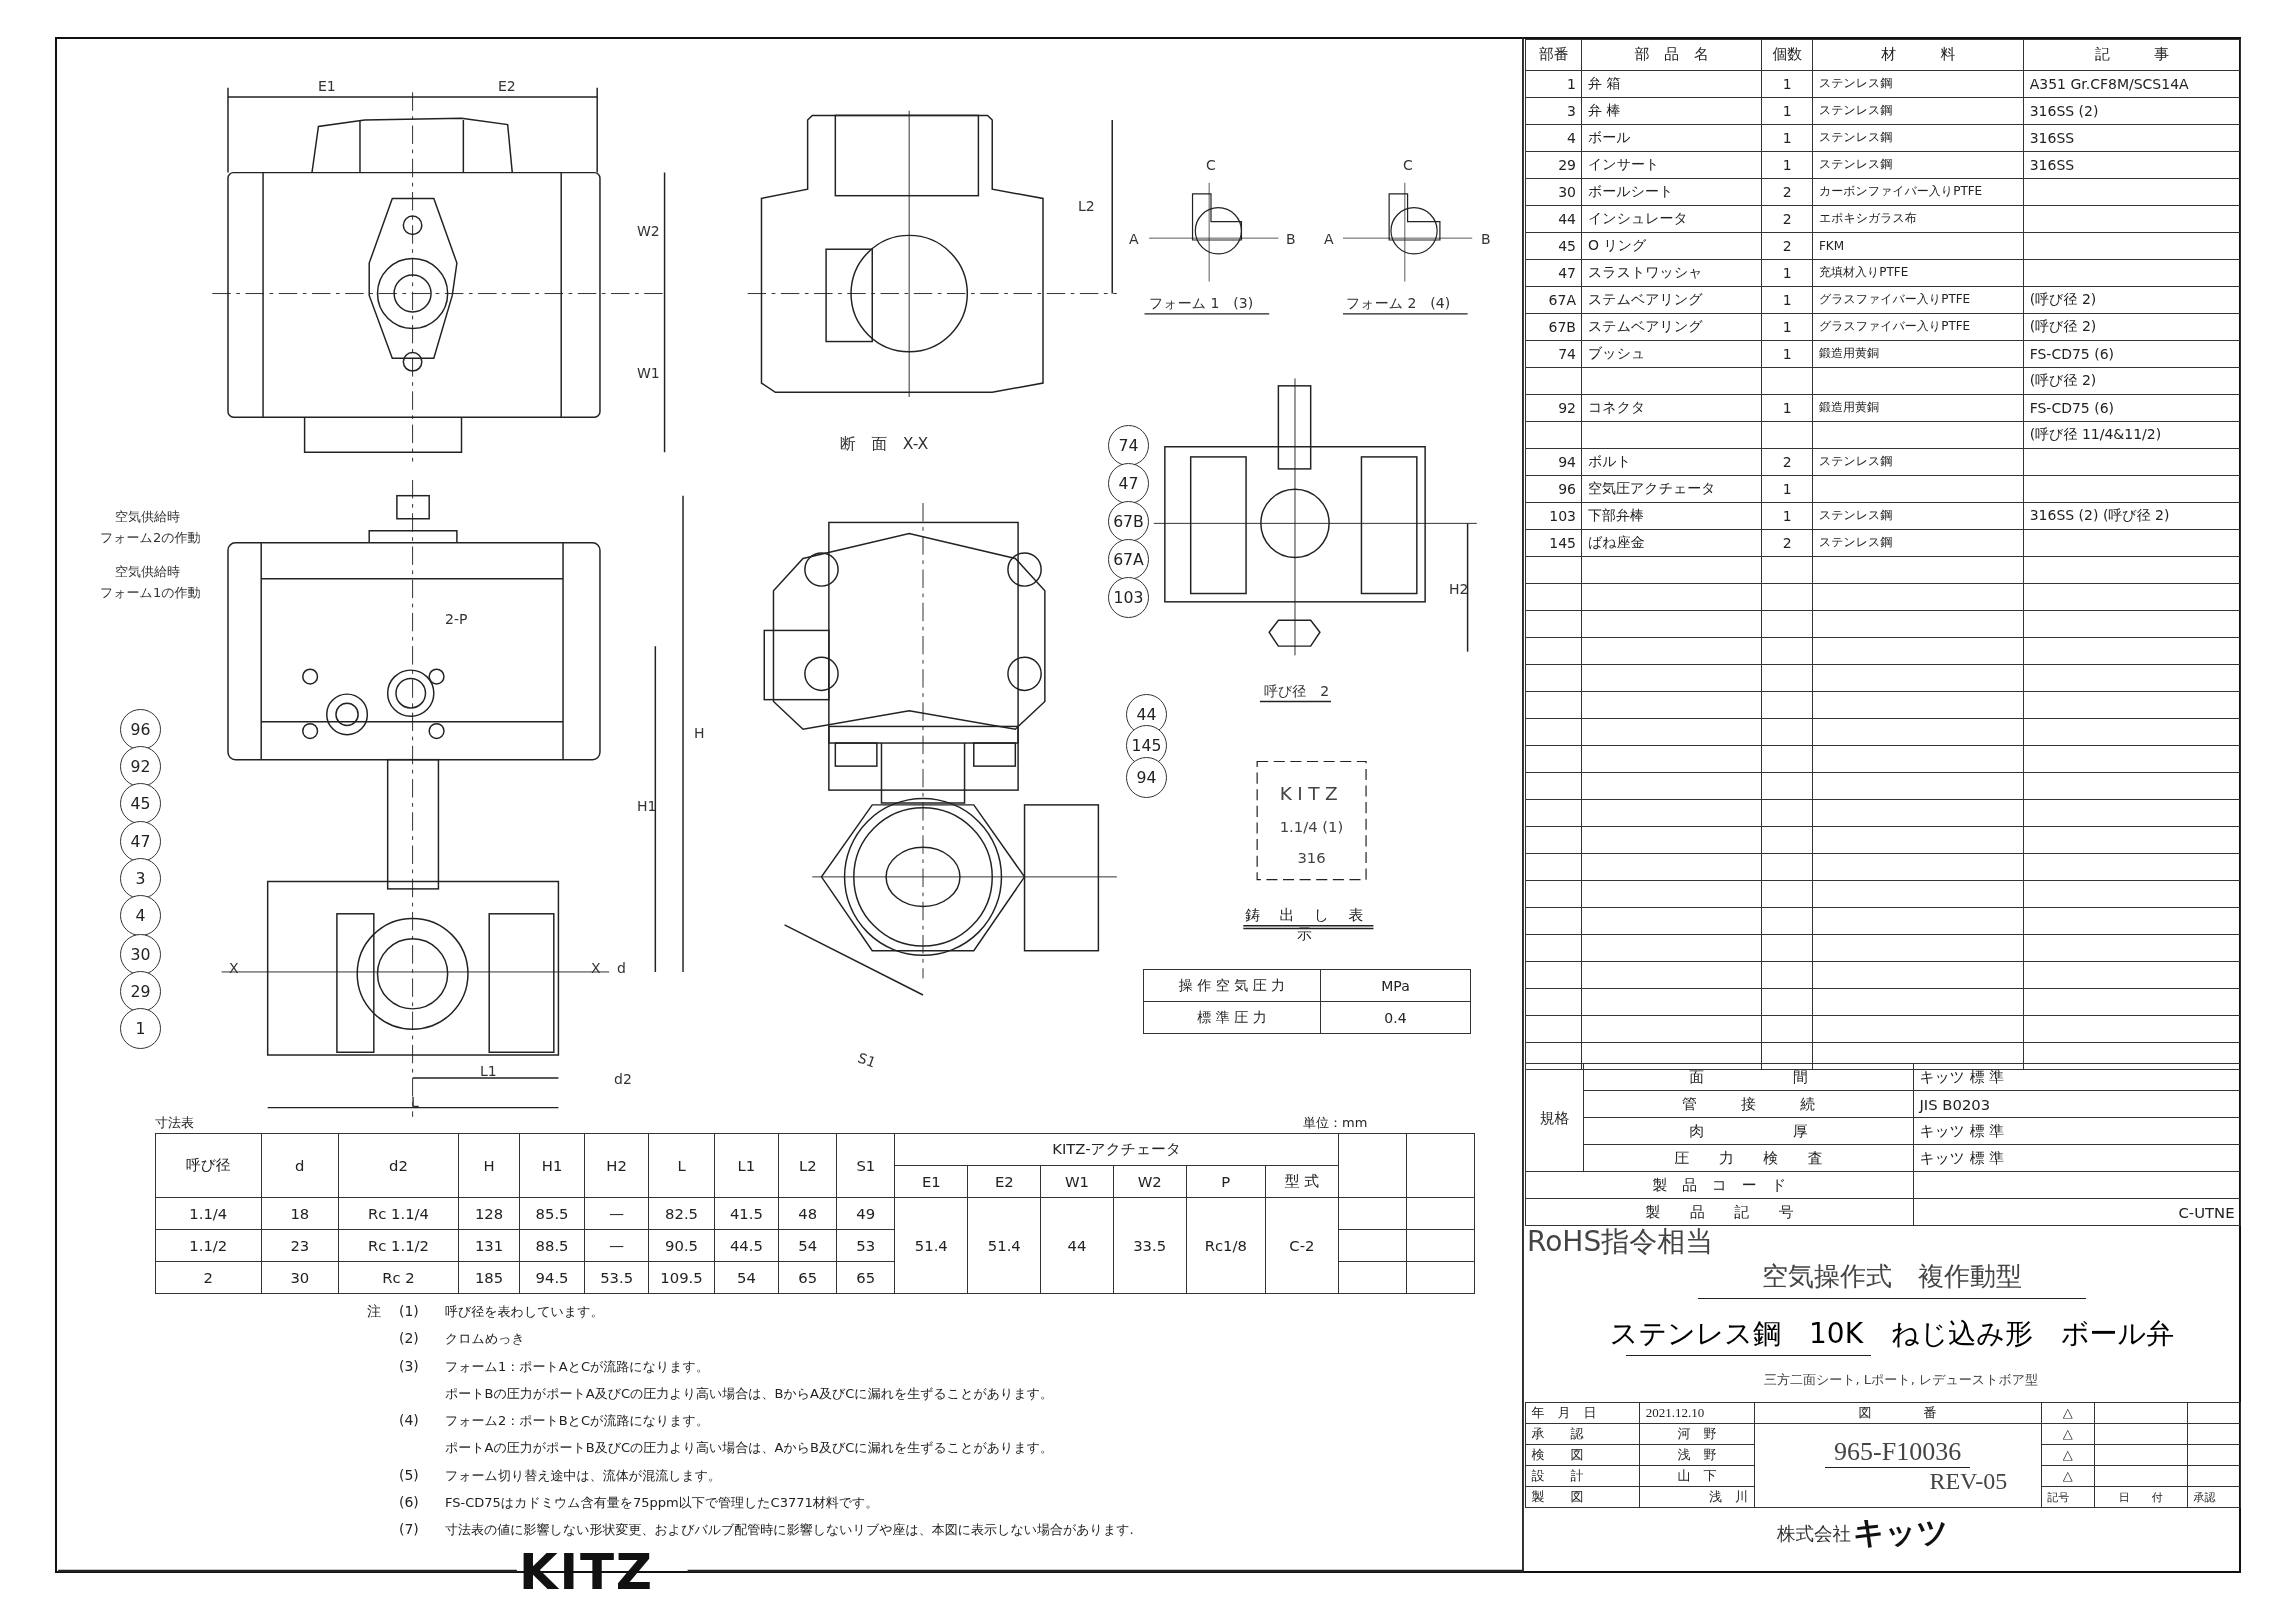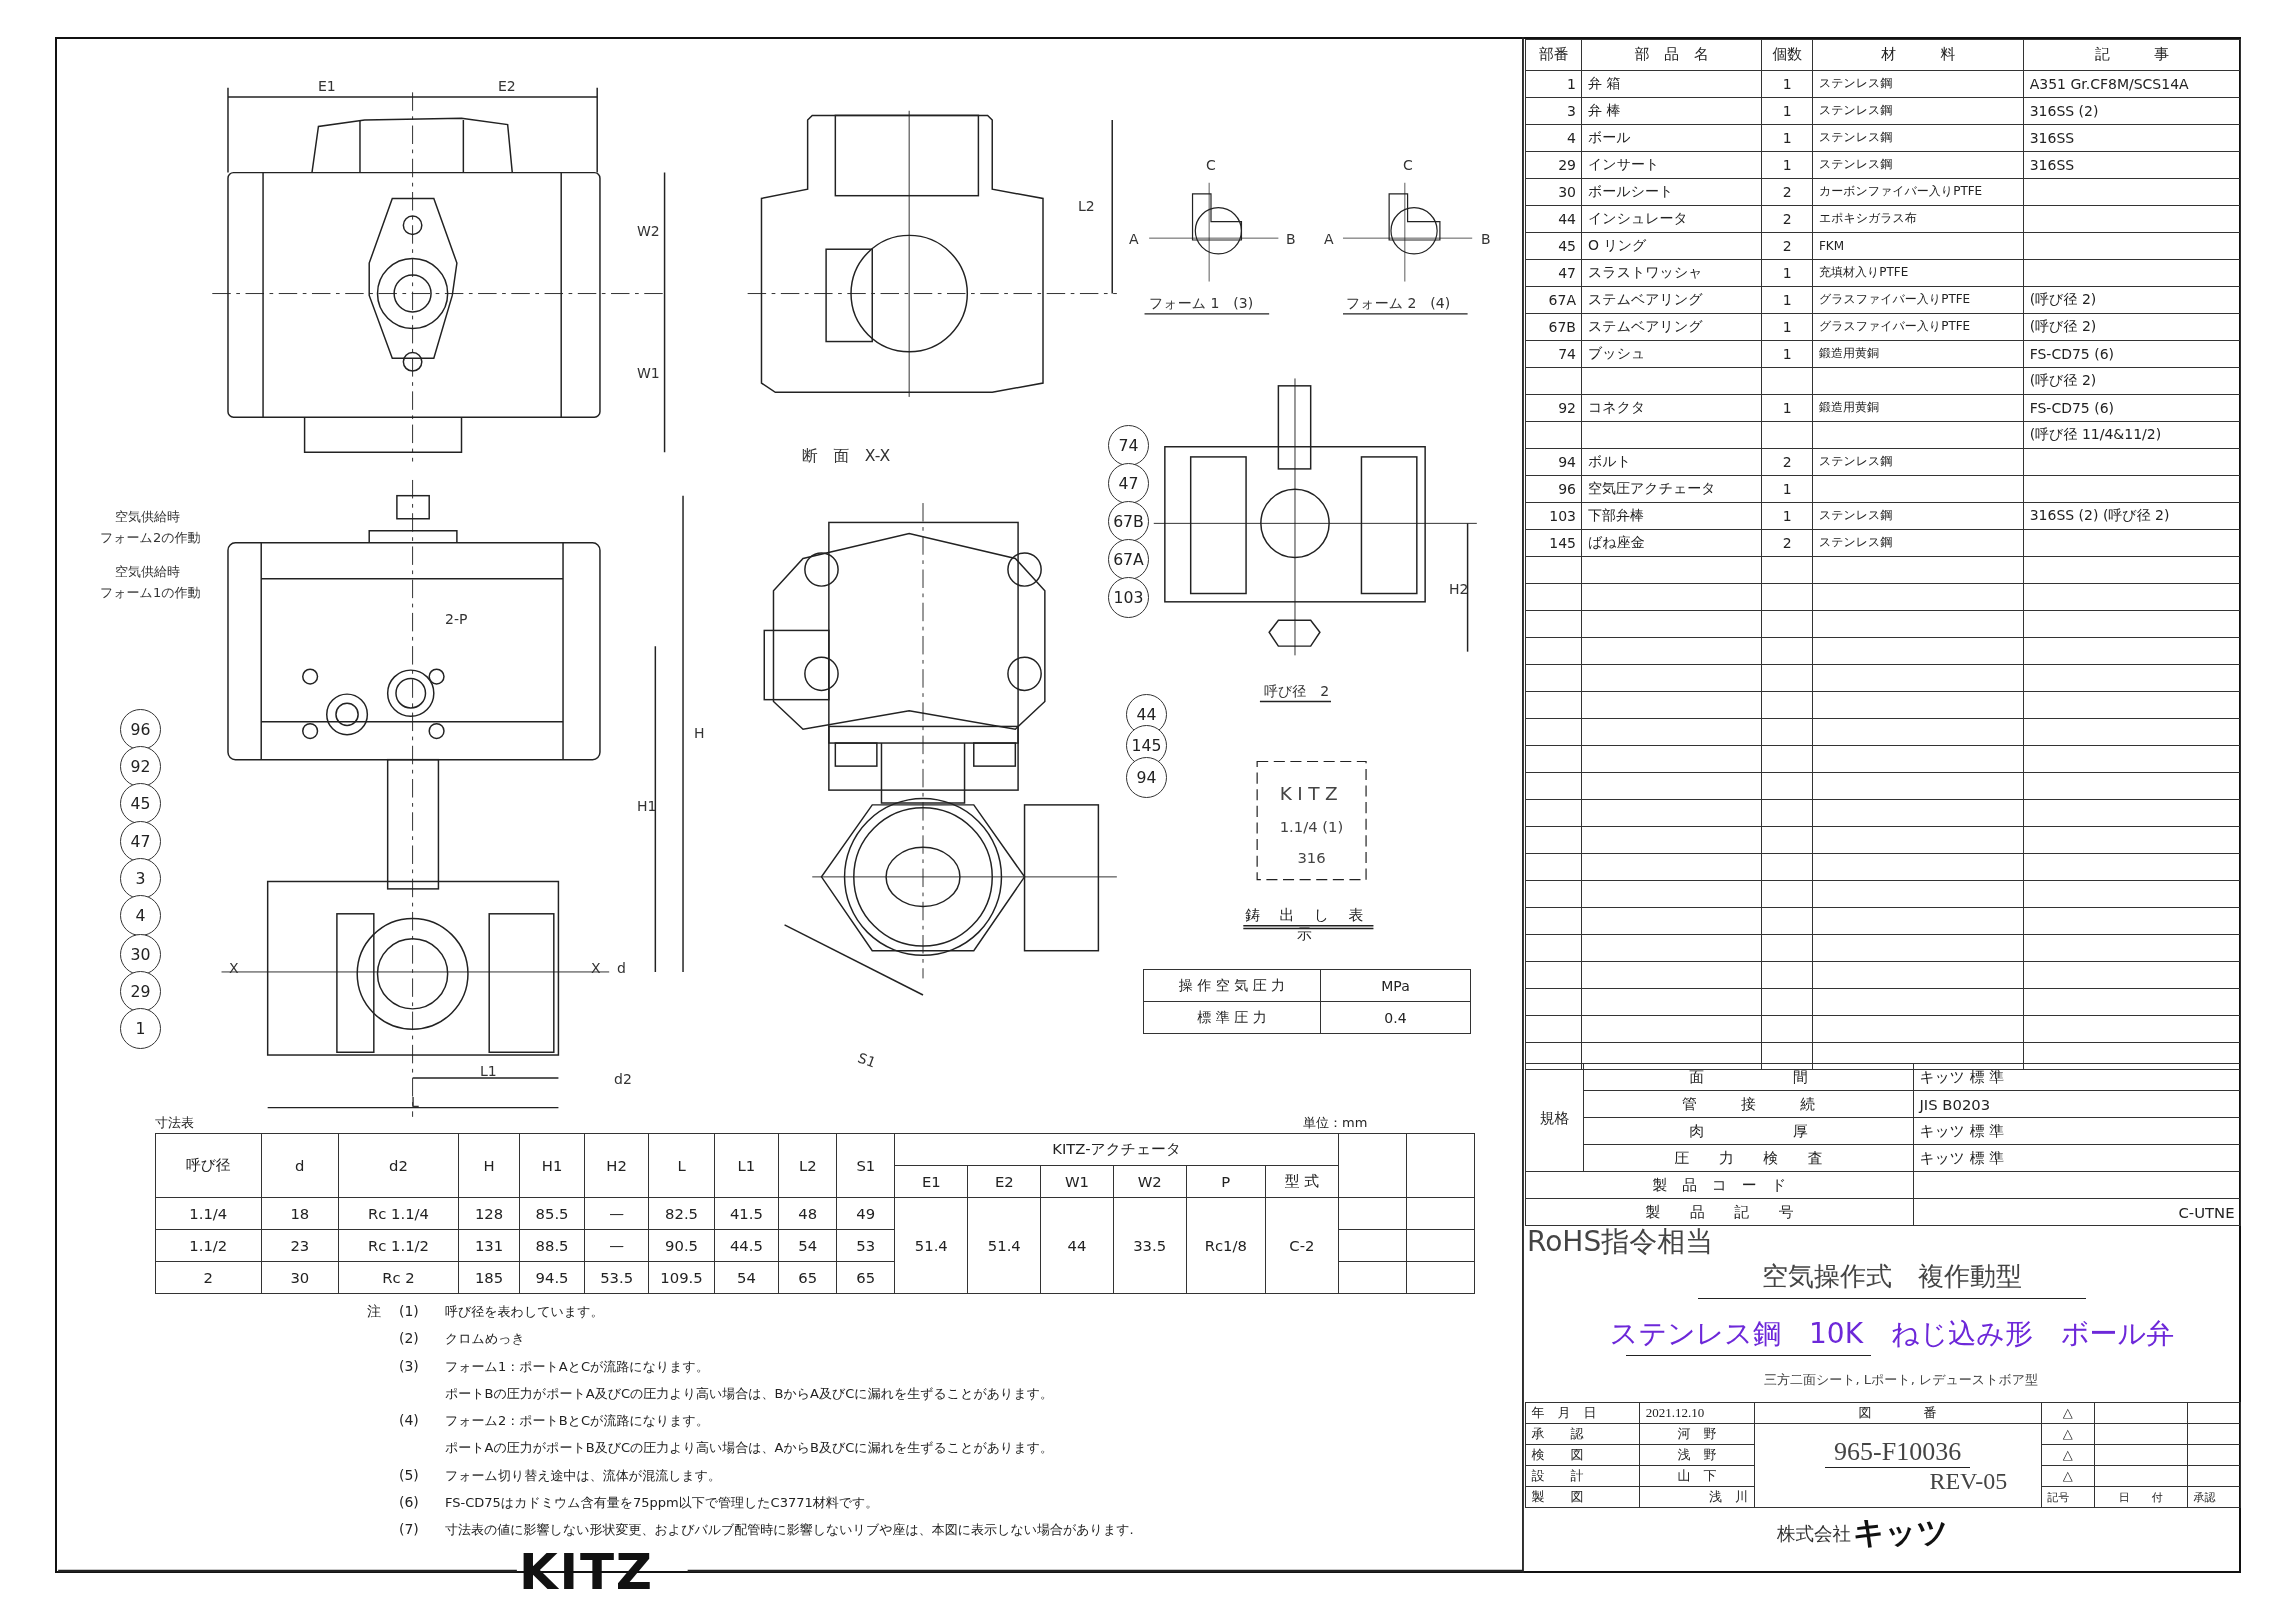--- a/index.html
+++ b/index.html
@@ -450,21 +450,21 @@
   </tr>
   <tr>
     <td colspan="2" style="text-align:center">製　　品　　記　　号</td>
     <td style="text-align:right">C-UTNE</td>
   </tr>
 </tbody>
   </table>
 
 <div class="abs" style="left:1527px;top:1223px;font-size:28px;color:#444;">RoHS指令相当</div>
 <div class="abs" style="left:1698px;top:1259px;width:388px;text-align:center;font-size:26px;color:#444;border-bottom:1.4px solid #222;padding-bottom:3.7px;">空気操作式　複作動型</div>
-<div class="abs" style="left:1606px;top:1315px;width:572px;text-align:center;font-size:28px;color:#6d28d9;">ステンレス鋼　10K　ねじ込み形　ボール弁</div>
+<div class="abs" style="left:1606px;top:1315px;width:572px;text-align:center;font-size:28px;color:#000000;">ステンレス鋼　10K　ねじ込み形　ボール弁</div>
 <div class="abs" style="left:1626px;top:1355px;width:245px;border-bottom:1.4px solid #222;"></div>
 <div class="abs" style="left:1707px;top:1371px;width:388px;text-align:center;font-size:13px;color:#444;">三方二面シート, Lポート, レデューストボア型</div>
 
 <table class="title-tbl">
   <tbody>
       <tr>
     <td style="width:70px">年　月　日</td>
     <td style="width:70px">2021.12.10</td>
     <td style="width:194px;text-align:center">図　　　　番</td>
     <td style="width:26px;text-align:center">△</td>
@@ -617,21 +617,21 @@
     <td>0.4</td>
   </tr>
 </tbody>
   </table>
 
 <div class="abs" style="left:1257px;top:783px;width:109px;text-align:center;font-size:18.5px;letter-spacing:5.5px;color:#444;">KITZ</div>
 <div class="abs" style="left:1257px;top:818px;width:109px;text-align:center;font-size:14.8px;color:#444;">1.1/4 (1)</div>
 <div class="abs" style="left:1257px;top:849px;width:109px;text-align:center;font-size:14.8px;color:#444;">316</div>
 <div class="abs" style="left:1243px;top:906px;width:130px;text-align:center;font-size:14.8px;letter-spacing:7.4px;">鋳 出 し 表 示</div>
 
-<div class="lbl" style="left:802px;top:434px;margin-top:12px;">断　面　X-X</div>
+<div class="lbl" style="left:840px;top:434px;">断　面　X-X</div>
 <div class="lbl" style="left:1149px;top:295px;font-size:14px;">フォーム 1　(3)</div>
 <div class="lbl" style="left:1346px;top:295px;font-size:14px;">フォーム 2　(4)</div>
 <div class="lbl" style="left:1264px;top:683px;font-size:14px;">呼び径　2</div>
 <div class="lbl" style="left:1206px;top:157px;font-size:14px;">C</div>
 <div class="lbl" style="left:1129px;top:231px;font-size:14px;">A</div>
 <div class="lbl" style="left:1286px;top:231px;font-size:14px;">B</div>
 <div class="lbl" style="left:1403px;top:157px;font-size:14px;">C</div>
 <div class="lbl" style="left:1324px;top:231px;font-size:14px;">A</div>
 <div class="lbl" style="left:1481px;top:231px;font-size:14px;">B</div>
 

